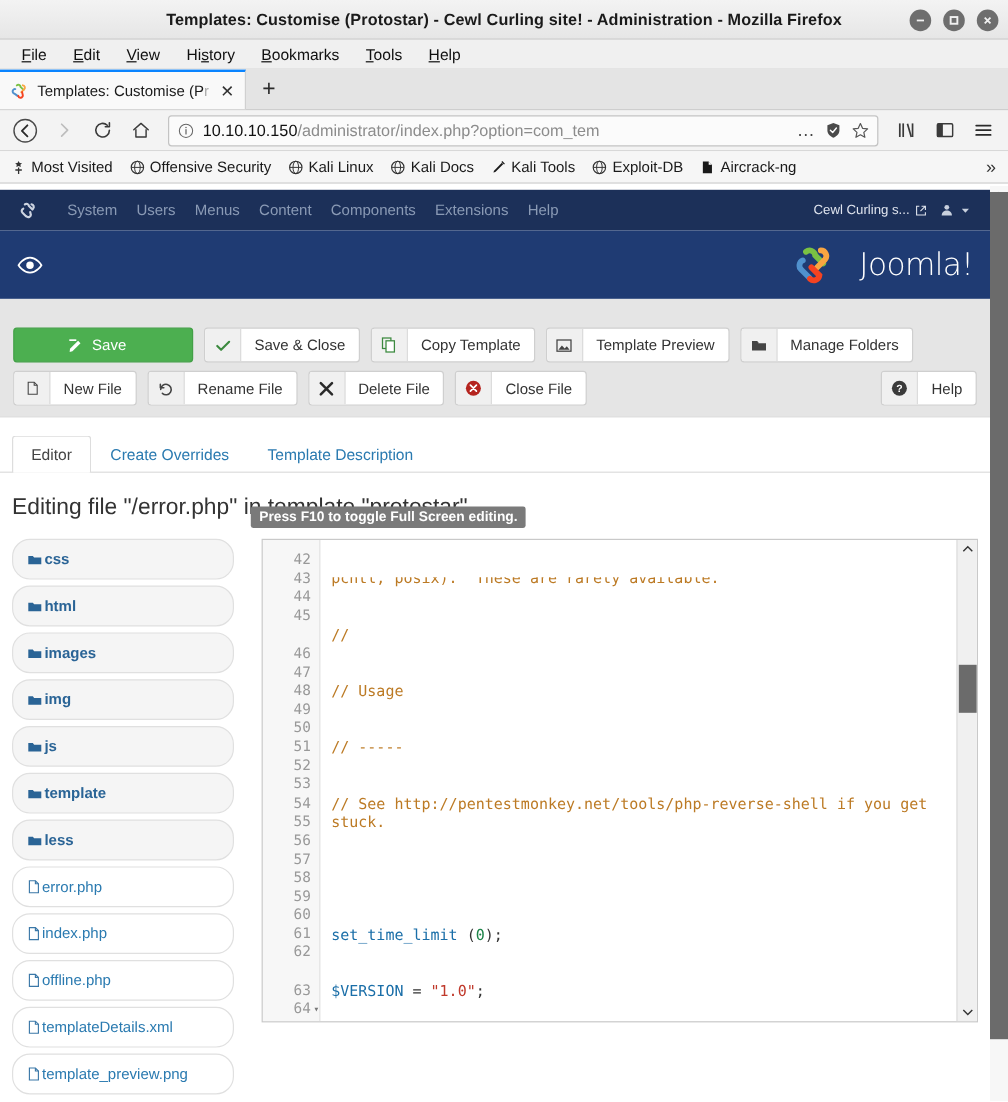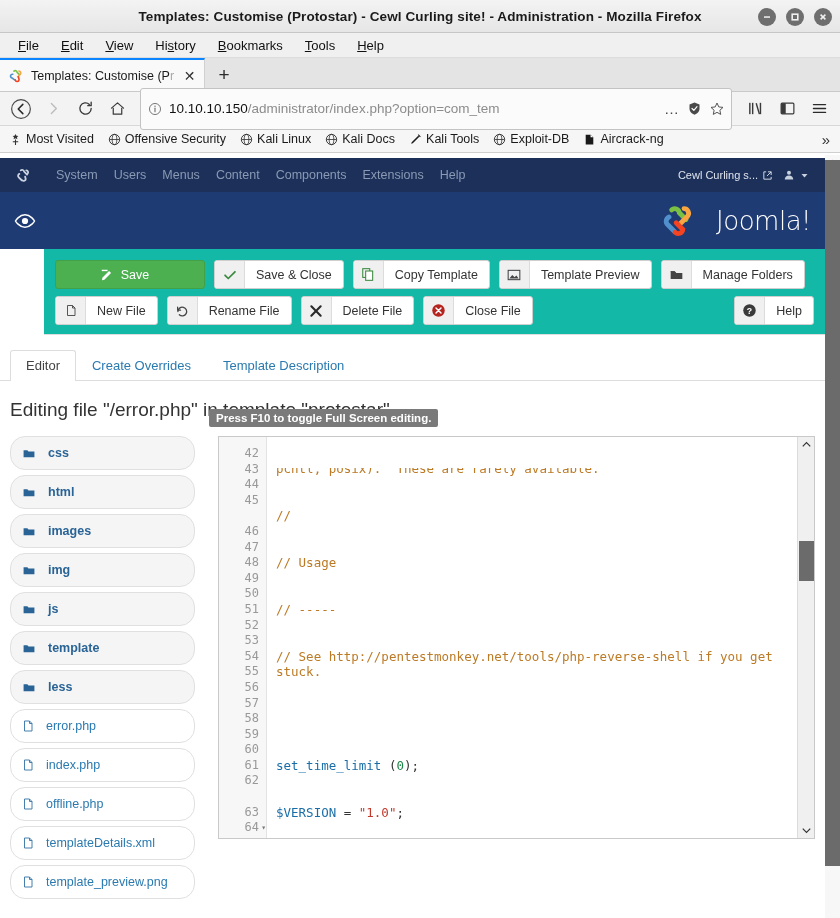--- a/index.html
+++ b/index.html
@@ -38,21 +38,21 @@
   .ff-tab .tabtext{white-space:nowrap; overflow:hidden; flex:1; color:#1a1a1a;}
   .ff-tab .tabtext .dim{color:#aaa;}
   .tab-close{ width:17px;height:17px; display:flex;align-items:center;justify-content:center; color:#333; font-size:14px; flex:none;}
   .ff-newtab{ width:38px;height:33px; display:flex;align-items:center;justify-content:center; font-size:19px; color:#2a2a2a; font-weight:300;}
 
   .ff-navbar{ height:34px; background:#f3f3f3; display:flex; align-items:center; gap:2px; padding:0 6px;
       border-bottom:1px solid #d8d8d8;}
   .nav-ico{ width:30px;height:28px; display:flex;align-items:center;justify-content:center; color:#3a3a3a; flex:none;}
   .nav-ico.dim{ color:#c0c0c0;}
   .urlbar{
-     flex:1; height:42px; background:#fbfbfb; border:1px solid #c3c3c3; border-radius:3px;
+     flex:1; height:26px; background:#fbfbfb; border:1px solid #c3c3c3; border-radius:3px;
      display:flex; align-items:center; padding:0 6px 0 7px; gap:7px; margin:13px 6px;
      font-size:13.5px;
   }
   .url-text{ flex:1; overflow:hidden; white-space:nowrap; color:#8c8c8c;}
   .url-text b{ color:#111; font-weight:normal;}
   .url-ico{display:flex;align-items:center;color:#555;}
 
   .ff-bookmarks{ height:27px; background:#f6f6f6; display:flex; align-items:center; gap:0px; padding:0 2px;
       border-bottom:1px solid #cfcfcf; font-size:12.5px;}
   .bm{ display:flex;align-items:center; gap:4px; padding:2px 7px; color:#1a1a1a; white-space:nowrap;}
@@ -68,21 +68,21 @@
   .j-top-right{ margin-left:auto; display:flex; align-items:center; gap:10px; padding-right:6px;}
   .j-site{ color:#dfe4ee; font-size:11px; display:flex; align-items:center; gap:4px;}
   .j-user{ color:#c8d0de; display:flex; align-items:center; gap:5px;}
 
   .j-header{ height:57px; background:#1f3b73; display:flex; align-items:center; padding:0 14px; position:relative;}
   .j-eye{ color:#fff; margin-right:12px; display:flex; align-items:center;}
   .j-page-title{ color:#fff; font-size:19px; font-weight:normal;}
   .j-brand{ position:absolute; right:14px; top:50%; transform:translateY(-50%); display:flex; align-items:center; gap:16px;}
   .j-brand-text{ color:#fff; font-size:26px; letter-spacing:-0.5px; font-family:"DejaVu Sans", sans-serif; font-weight:300;}
 
-  .j-toolbar{ background:#14b8a6; border-bottom:1px solid #ddd; padding:11px 11px 9px 11px;margin-left:44px;}
+  .j-toolbar{ background:#e5e5e5; border-bottom:1px solid #ddd; padding:24px 11px 9px 11px;}
   .tb-row{ display:flex; align-items:center; gap:9px; }
   .tb-row + .tb-row{ margin-top:7px;}
   .btn{
      display:flex; align-items:stretch; border:1px solid #cfcfcf; border-radius:3px; overflow:hidden;
      background:#fff; height:29px; font-size:12.5px; color:#333;
   }
   .btn .bico{ width:30px; background:#f0f0f0; display:flex;align-items:center;justify-content:center; border-right:1px solid #dcdcdc;}
   .btn .blab{ display:flex;align-items:center; padding:0 11px; white-space:nowrap;}
   .btn-save{ background:#4caf50; border-color:#43a047; color:#fff; width:150px; justify-content:center; align-items:center;}
   .btn-save .blab{ color:#fff; padding-left:7px;}
@@ -92,21 +92,21 @@
   .j-tabs{ display:flex; align-items:flex-end; padding:22px 0 0 10px; border-bottom:1px solid #ddd; background:#fff; height:46px;}
   .j-tab{ padding:7px 15px 8px 15px; font-size:13px; color:#2a7ab0; border:1px solid transparent; border-bottom:none; position:relative; top:1px;}
   .j-tab.active{ color:#444; background:#fff; border-color:#ddd; border-radius:3px 3px 0 0;}
 
   .j-editing-title{ font-size:19px; color:#333; padding:18px 10px 15px 10px; font-weight:normal;}
 
   .j-body{ display:flex; padding:0 10px; gap:0px; align-items:flex-start;}
   .filetree{ width:185px; flex:none;}
   .ft-item{
      border:1px solid #e0e0e0; border-radius:15px; margin-bottom:5px; height:33px;
-     display:flex; align-items:center; gap:12px; padding:16px 11px; font-size:12.5px; background:#fff;
+     display:flex; align-items:center; gap:1px; padding:16px 11px; font-size:12.5px; background:#fff;
   }
   .ft-item.folder{ background:#f5f5f5; font-weight:bold; color:#2a6496;}
   .ft-item.file{ color:#2a7ab0;}
 
   .editor-wrap{ flex:1; margin-left:23px; position:relative;}
   .tooltip{
      position:absolute; left:-9px; top:-27px; background:#7a7a7a; color:#fff; font-size:11.5px;
      padding:3px 7px; border-radius:2px; white-space:nowrap; font-weight:bold; z-index:5;
   }
   .editor{

